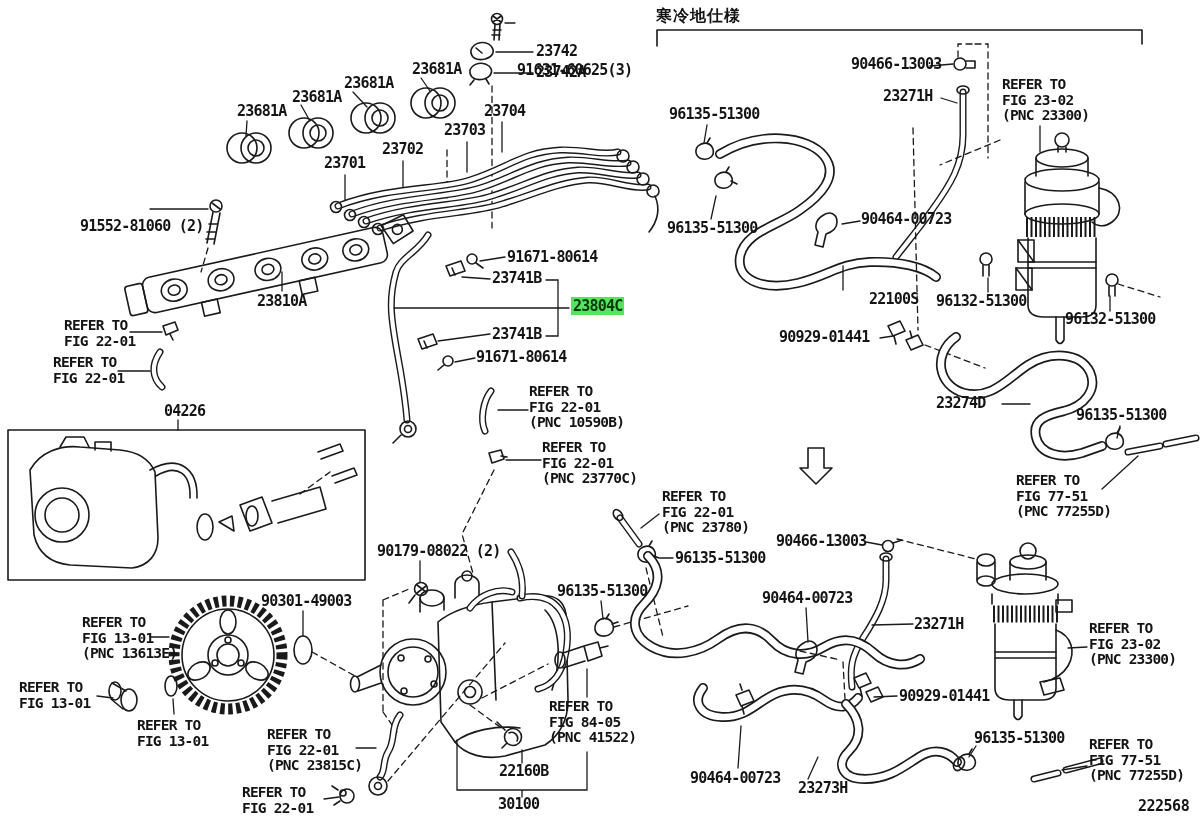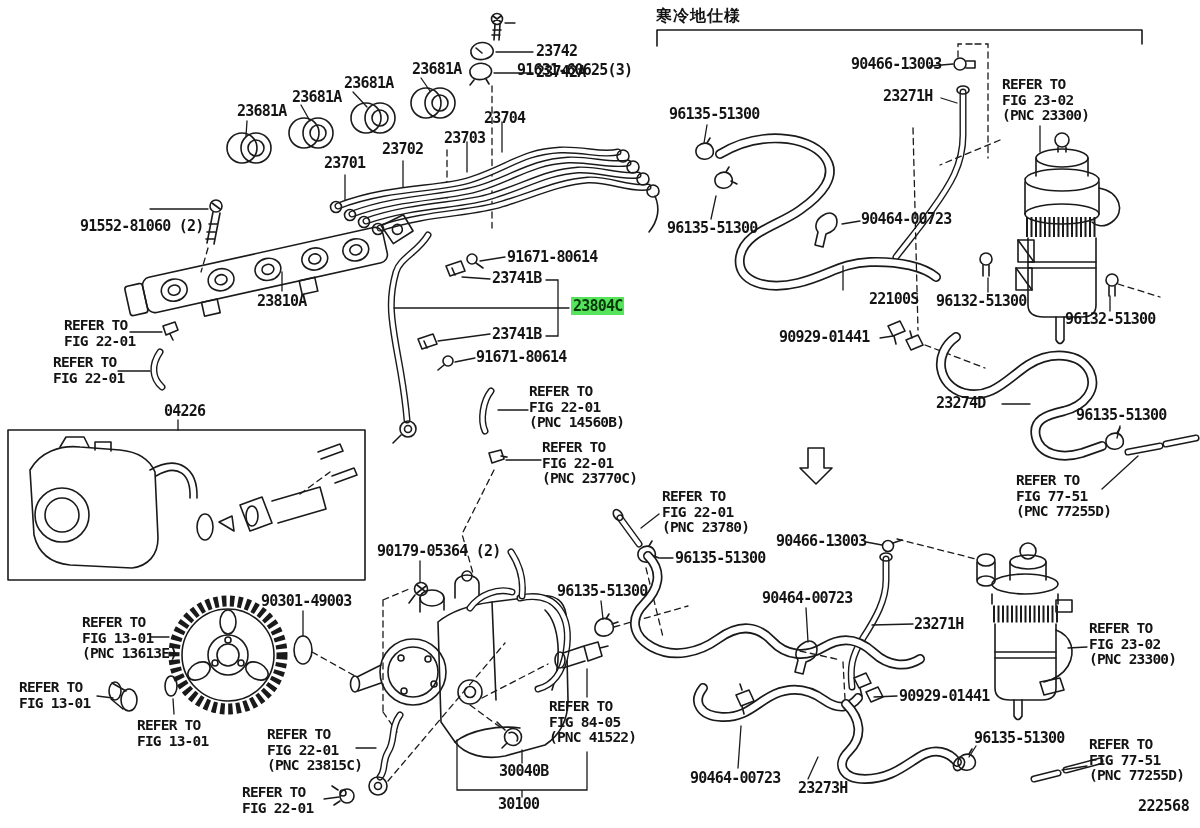--- a/index.html
+++ b/index.html
@@ -482,36 +482,36 @@
 <div id="coldHeader" style="left:656px;top:6px">寒冷地仕様</div>
 
 <div id="labels">
       <div class="lbl" style="left: 517px; top: 15px; margin-top: 48px;"><span>91631-60625(3)</span><br></div>
       <div class="lbl" style="left: 536px; top: 44px;"><span>23742</span><br></div>
       <div class="lbl" style="left: 536px; top: 65px;"><span>23742A</span><br></div>
       <div class="lbl" style="left: 412px; top: 62px;"><span>23681A</span><br></div>
       <div class="lbl" style="left: 344px; top: 76px;"><span>23681A</span><br></div>
       <div class="lbl" style="left: 292px; top: 90px;"><span>23681A</span><br></div>
       <div class="lbl" style="left: 237px; top: 104px;"><span>23681A</span><br></div>
-      <div class="lbl" style="left: 484px; top: 104px; margin-top: 7px;"><span>23704</span><br></div>
-      <div class="lbl" style="left: 444px; top: 131px;"><span>23703</span><br></div>
+      <div class="lbl" style="left: 484px; top: 104px;"><span>23704</span><br></div>
+      <div class="lbl" style="left: 444px; top: 123px;"><span>23703</span><br></div>
       <div class="lbl" style="left: 382px; top: 142px;"><span>23702</span><br></div>
       <div class="lbl" style="left: 324px; top: 156px;"><span>23701</span><br></div>
       <div class="lbl" style="left: 80px; top: 219px;"><span>91552-81060 (2)</span><br></div>
       <div class="lbl" style="left: 257px; top: 294px;"><span>23810A</span><br></div>
       <div class="lbl" style="left: 507px; top: 250px;"><span>91671-80614</span><br></div>
       <div class="lbl" style="left: 492px; top: 271px;"><span>23741B</span><br></div>
       <div class="lbl hl" style="left: 571px; top: 299px;"><span>23804C</span><br></div>
       <div class="lbl" style="left: 492px; top: 327px;"><span>23741B</span><br></div>
       <div class="lbl" style="left: 476px; top: 350px;"><span>91671-80614</span><br></div>
       <div class="lbl" style="left: 164px; top: 404px;"><span>04226</span><br></div>
-      <div class="lbl" style="left: 377px; top: 544px;"><span>90179-05364 (2)</span><br></div>
+      <div class="lbl" style="left: 377px; top: 544px;"><span>90179-08022 (2)</span><br></div>
       <div class="lbl" style="left: 261px; top: 594px;"><span>90301-49003</span><br></div>
       <div class="lbl" style="left: 557px; top: 584px;"><span>96135-51300</span><br></div>
-      <div class="lbl" style="left: 499px; top: 764px;"><span>30040B</span><br></div>
+      <div class="lbl" style="left: 499px; top: 764px;"><span>22160B</span><br></div>
       <div class="lbl" style="left: 498px; top: 797px;"><span>30100</span><br></div>
       <div class="lbl" style="left: 675px; top: 551px;"><span>96135-51300</span><br></div>
       <div class="lbl" style="left: 851px; top: 57px;"><span>90466-13003</span><br></div>
       <div class="lbl" style="left: 883px; top: 89px;"><span>23271H</span><br></div>
       <div class="lbl" style="left: 669px; top: 107px;"><span>96135-51300</span><br></div>
       <div class="lbl" style="left: 667px; top: 221px;"><span>96135-51300</span><br></div>
       <div class="lbl" style="left: 861px; top: 212px;"><span>90464-00723</span><br></div>
       <div class="lbl" style="left: 821px; top: 292px; margin-left: 48px;"><span>22100S</span><br></div>
       <div class="lbl" style="left: 936px; top: 294px;"><span>96132-51300</span><br></div>
       <div class="lbl" style="left: 779px; top: 330px;"><span>90929-01441</span><br></div>
@@ -520,21 +520,21 @@
       <div class="lbl" style="left: 1076px; top: 408px;"><span>96135-51300</span><br></div>
       <div class="lbl" style="left: 776px; top: 534px;"><span>90466-13003</span><br></div>
       <div class="lbl" style="left: 762px; top: 591px;"><span>90464-00723</span><br></div>
       <div class="lbl" style="left: 914px; top: 617px;"><span>23271H</span><br></div>
       <div class="lbl" style="left: 899px; top: 689px;"><span>90929-01441</span><br></div>
       <div class="lbl" style="left: 974px; top: 731px;"><span>96135-51300</span><br></div>
       <div class="lbl" style="left: 690px; top: 771px;"><span>90464-00723</span><br></div>
       <div class="lbl" style="left: 798px; top: 781px;"><span>23273H</span><br></div>
       <div class="lbl note" style="left: 64px; top: 318px;"><span>REFER TO</span><br><span>FIG 22-01</span><br></div>
       <div class="lbl note" style="left: 53px; top: 355px;"><span>REFER TO</span><br><span>FIG 22-01</span><br></div>
-      <div class="lbl note" style="left: 529px; top: 384px;"><span>REFER TO</span><br><span>FIG 22-01</span><br><span>(PNC 14560B)</span><br></div>
+      <div class="lbl note" style="left: 529px; top: 384px;"><span>REFER TO</span><br><span>FIG 22-01</span><br><span>(PNC 10590B)</span><br></div>
       <div class="lbl note" style="left: 542px; top: 440px;"><span>REFER TO</span><br><span>FIG 22-01</span><br><span>(PNC 23770C)</span><br></div>
       <div class="lbl note" style="left: 662px; top: 489px;"><span>REFER TO</span><br><span>FIG 22-01</span><br><span>(PNC 23780)</span><br></div>
       <div class="lbl note" style="left: 82px; top: 615px;"><span>REFER TO</span><br><span>FIG 13-01</span><br><span>(PNC 13613E)</span><br></div>
       <div class="lbl note" style="left: 19px; top: 680px;"><span>REFER TO</span><br><span>FIG 13-01</span><br></div>
       <div class="lbl note" style="left: 137px; top: 718px;"><span>REFER TO</span><br><span>FIG 13-01</span><br></div>
       <div class="lbl note" style="left: 267px; top: 727px;"><span>REFER TO</span><br><span>FIG 22-01</span><br><span>(PNC 23815C)</span><br></div>
       <div class="lbl note" style="left: 242px; top: 785px;"><span>REFER TO</span><br><span>FIG 22-01</span><br></div>
       <div class="lbl note" style="left: 549px; top: 699px;"><span>REFER TO</span><br><span>FIG 84-05</span><br><span>(PNC 41522)</span><br></div>
       <div class="lbl note" style="left: 1002px; top: 77px;"><span>REFER TO</span><br><span>FIG 23-02</span><br><span>(PNC 23300)</span><br></div>
       <div class="lbl note" style="left: 1016px; top: 473px;"><span>REFER TO</span><br><span>FIG 77-51</span><br><span>(PNC 77255D)</span><br></div>

